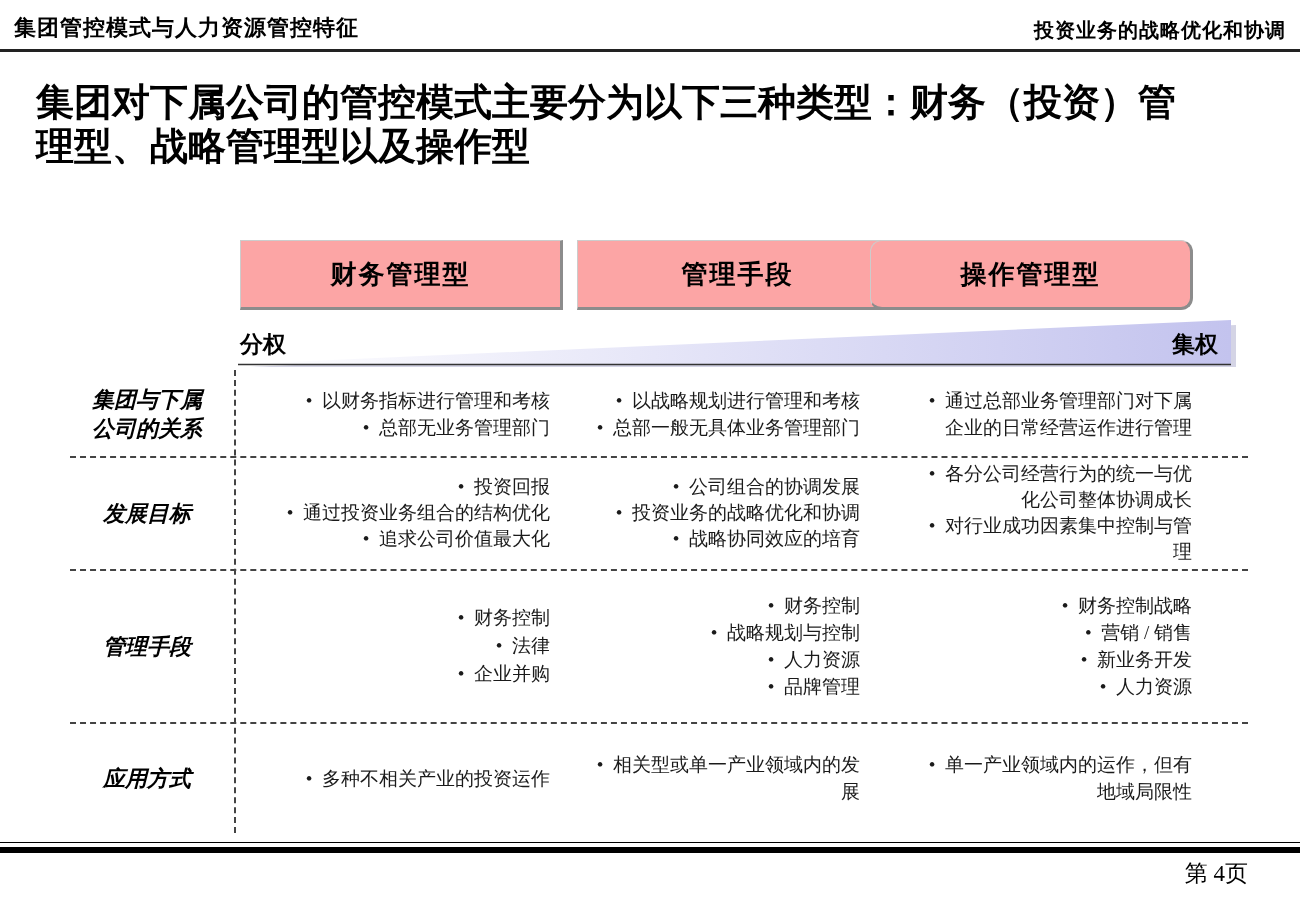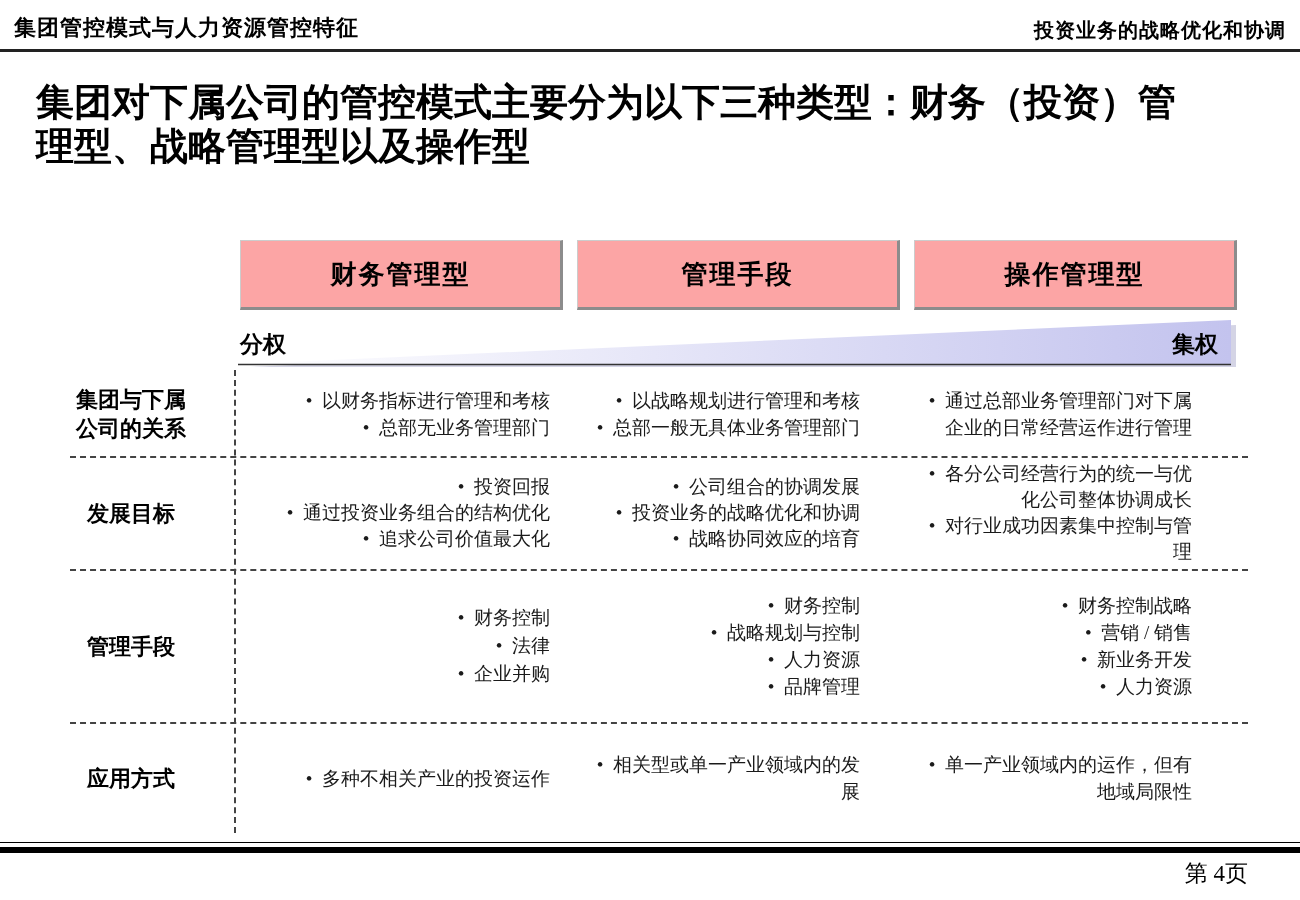--- a/index.html
+++ b/index.html
@@ -27,23 +27,23 @@
   .wedge{position:absolute;left:234px;top:316px;}
   .axis-label{position:absolute;top:329px;font-family:Liberation Sans, sans-serif;
               font-weight:bold;font-size:23px;color:#000;}
 
   
   .vdash{position:absolute;left:234px;top:370px;height:463px;width:0;border-left:2px dashed #444;}
   .hdash{position:absolute;left:70px;width:1178px;height:0;border-top:2px dashed #444;}
 
   
   .mrow{position:absolute;left:0;width:1300px;}
-  .rlabel{position:absolute;left:42px;width:178px;top:0;bottom:0;display:flex;flex-direction:column;
+  .rlabel{position:absolute;left:58px;width:178px;top:0;bottom:0;display:flex;flex-direction:column;
           align-items:center;justify-content:center;font-weight:bold;font-size:22px;line-height:29px;
-          text-align:right;color:#000;}
+          text-align:right;color:#000;font-style:italic;}
   .cell{position:absolute;top:0;bottom:0;display:flex;flex-direction:column;justify-content:center;text-align:right;}
   .c1{left:258px;width:292px;}
   .c2{left:586px;width:274px;}
   .c3{left:914px;width:278px;}
   .bi{font-size:19px;line-height:27px;color:#1a1a1a;}
   .bi::before{content:"\2022\2002";}
   .tight .bi{line-height:26px;}
 
   
   .ft-thin{position:absolute;left:0;top:842px;width:1300px;height:1px;background:#000;}
@@ -59,21 +59,21 @@
   <div class="hdr-right">投资业务的战略优化和协调</div>
   <div class="hdr-rule"></div>
 
   <div class="title">
     <div>集团对下属公司的管控模式主要分为以下三种类型：财务（投资）管</div>
     <div>理型、战略管理型以及操作型</div>
   </div>
 
   <div class="colbox" style="left:240px;width:323px;">财务管理型</div>
   <div class="colbox" style="left:577px;width:323px;">管理手段</div>
-  <div class="colbox" style="left:914px;width:323px;">操作管理型</div>
+  <div class="colbox" style="left:870px;width:323px;border-radius:12px;">操作管理型</div>
 
   <svg class="wedge" width="1006" height="54" viewBox="0 0 1006 54">
     <defs>
       <linearGradient id="wedgeGrad" x1="0" y1="0" x2="1" y2="0">
         <stop offset="0" stop-color="#ffffff"></stop>
         <stop offset="1" stop-color="#c3c3ee"></stop>
       </linearGradient>
     </defs>
     <polygon points="16,51 1002,9 1002,51" opacity="0.55" fill="#b0b0cf"></polygon>
     <polygon points="8,48 997,4 997,48" fill="url(#wedgeGrad)"></polygon>

